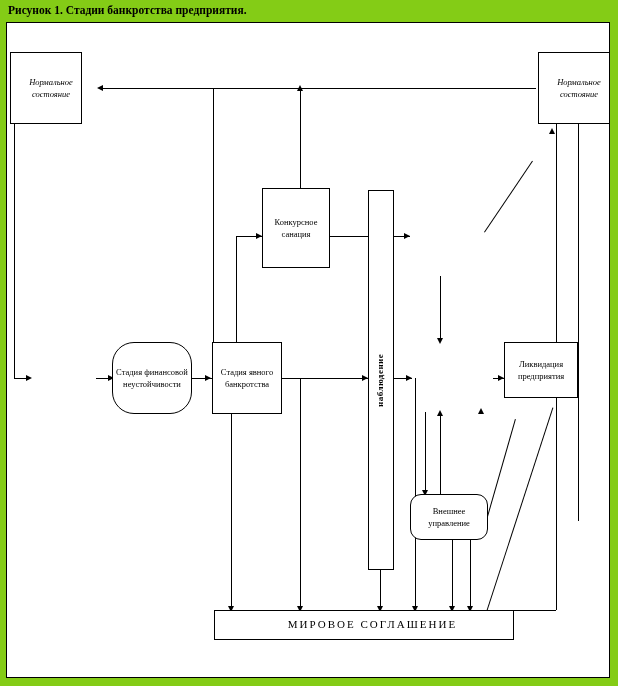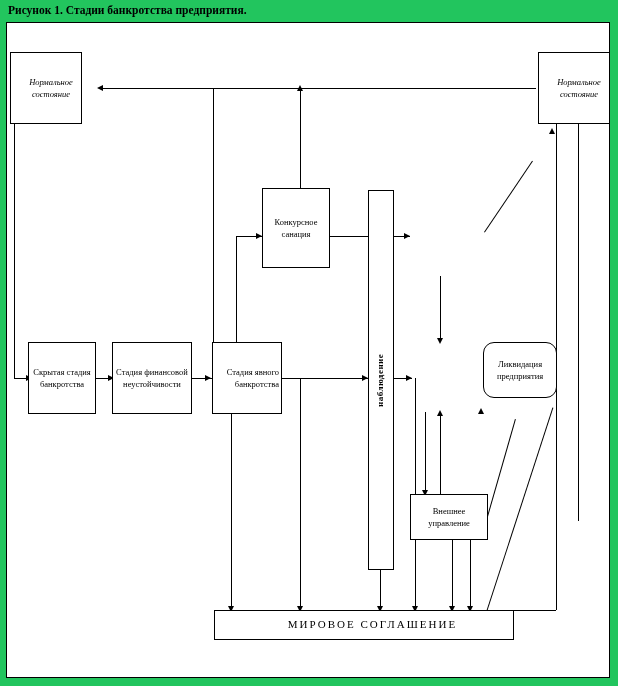--- a/index.html
+++ b/index.html
@@ -8,21 +8,21 @@
     background: #ffffff;
   }
   body {
     font-family: "Liberation Serif", serif;
     color: #000000;
   }
   #page {
     position: relative;
     width: 618px;
     height: 686px;
-    background: #22c55e;
+    background: #84cc16;
     overflow: hidden;
   }
   .caption {
     position: absolute;
     left: 8px;
     top: 4px;
     font-family: "Liberation Serif", serif;
     font-size: 11.5px;
     font-weight: bold;
     letter-spacing: 0px;
@@ -191,31 +191,30 @@
   <div class="line vline" style="left:470px; top:540px; height:72px;"></div>
   <div class="arrow down" style="left:466.5px; top:606px;"></div>
 
   <div class="line vline" style="left:425px; top:412px; height:82px;"></div>
   <div class="arrow down" style="left:421.5px; top:490px;"></div>
 
   <div class="node italic" style="left:10px; top:52px; width:72px; height:72px;">Нормальное состояние</div>
 
   <div class="node italic" style="left:538px; top:52px; width:72px; height:72px;">Нормальное состояние</div>
 
-  <div class="node" style="left:28px; top:342px; width:68px; height:72px;">Скрытая стадия банкротства</div>
-
-  <div class="node" style="left:112px; top:342px; width:80px; height:72px;">Стадия финансовой неустойчивости</div>
-
-  <div class="node" style="left:212px; top:342px; width:70px; height:72px;text-align:right;">Стадия явного банкротства</div>
+
+  <div class="node" style="left:112px; top:342px; width:80px; height:72px;border-radius:22px;">Стадия финансовой неустойчивости</div>
+
+  <div class="node" style="left:212px; top:342px; width:70px; height:72px;">Стадия явного банкротства</div>
 
   <div class="node" style="left:262px; top:188px; width:68px; height:80px;">Конкурсное санация</div>
 
 
   <div class="node vertical" style="left:368px; top:190px; width:26px; height:380px;">наблюдение</div>
 
 
-  <div class="node" style="left:483px; top:342px; width:74px; height:56px;border-radius:11px;">Ликвидация предприятия</div>
-
-  <div class="node" style="left:410px; top:494px; width:78px; height:46px;">Внешнее управление</div>
+  <div class="node" style="left:504px; top:342px; width:74px; height:56px;">Ликвидация предприятия</div>
+
+  <div class="node" style="left:410px; top:494px; width:78px; height:46px;border-radius:11px;">Внешнее управление</div>
 
   <div class="node wide-title" style="left:214px; top:610px; width:300px; height:30px;">МИРОВОЕ СОГЛАШЕНИЕ</div>
 
 </div>
 
 </body></html>

